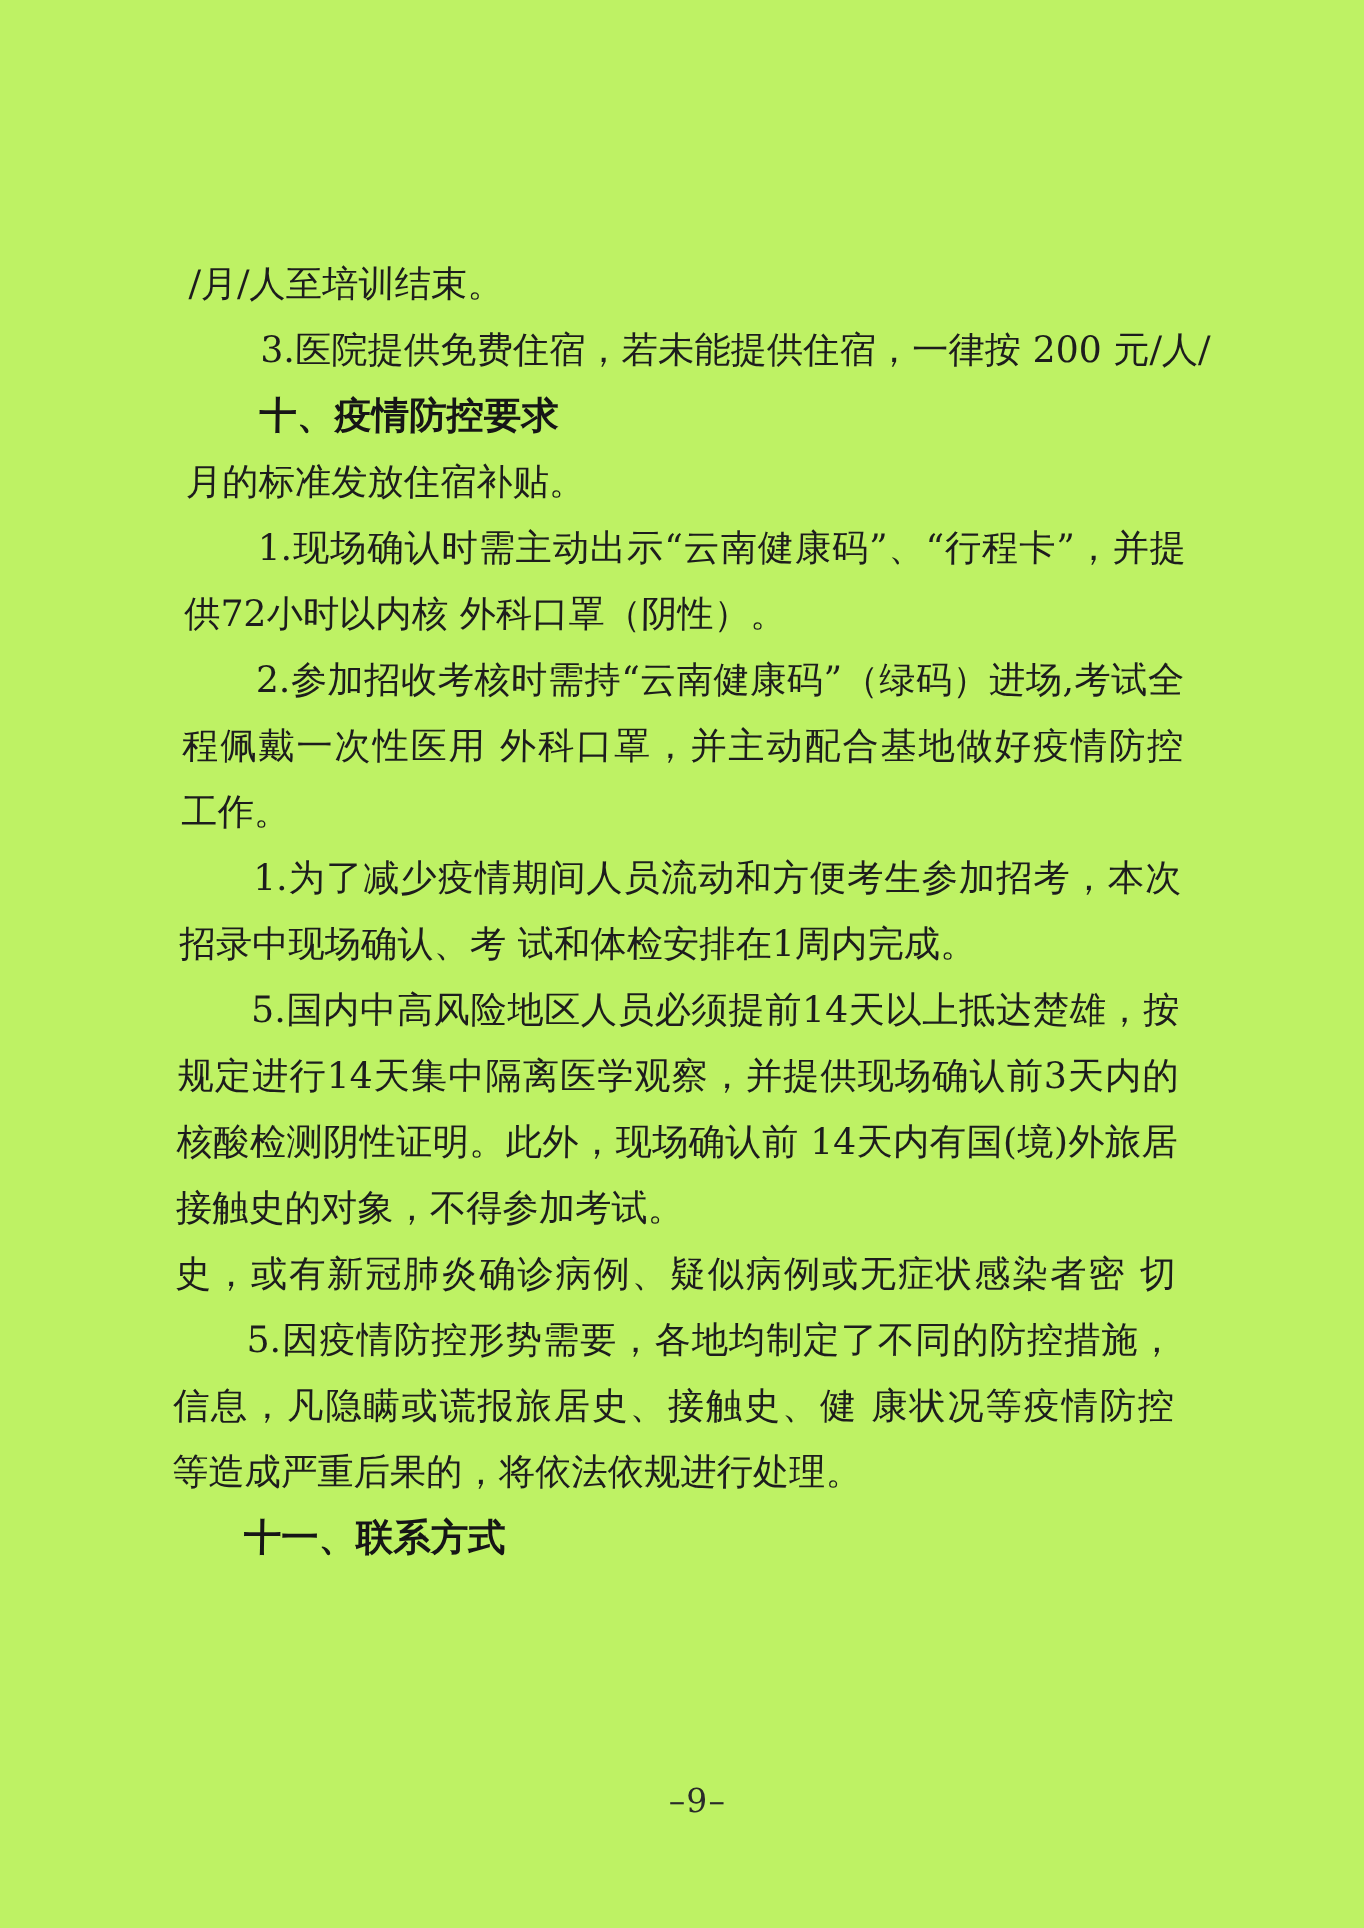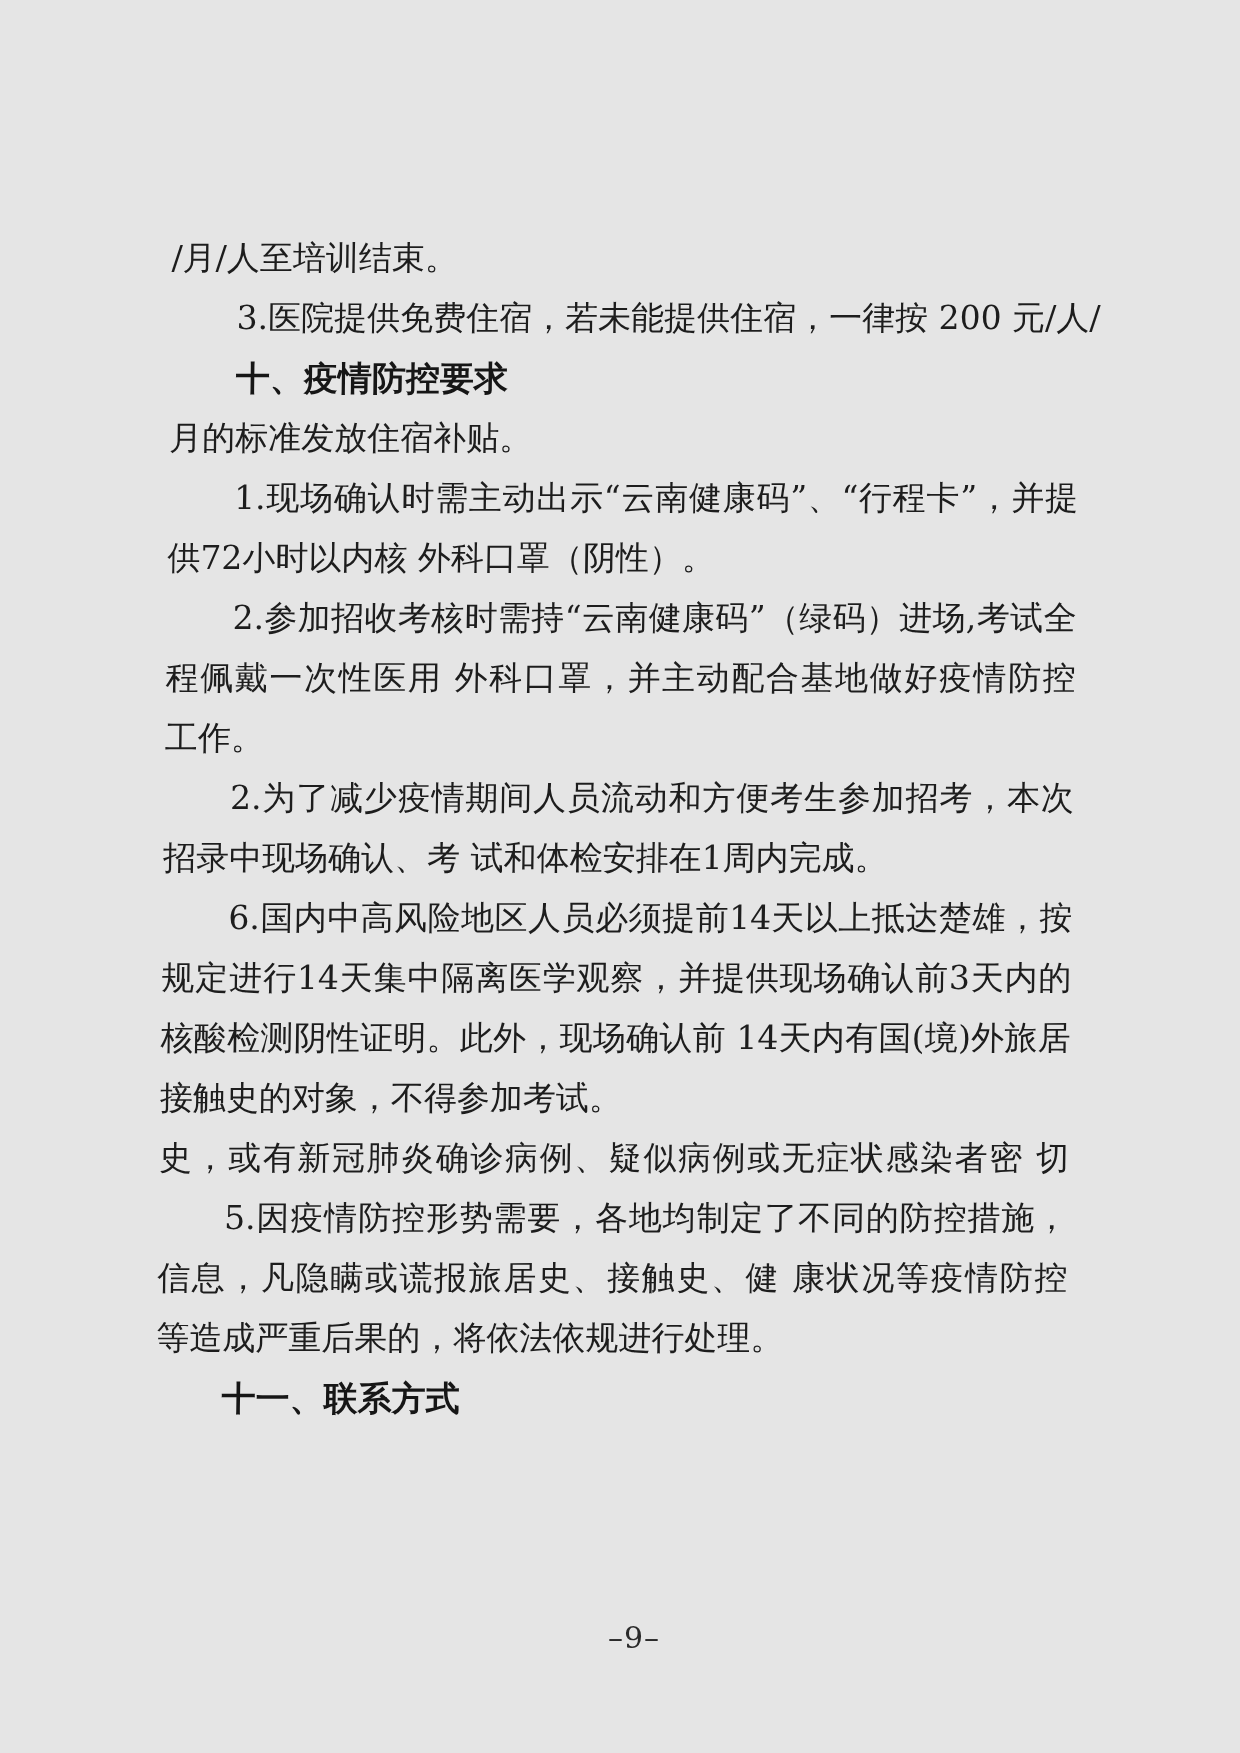--- a/index.html
+++ b/index.html
@@ -9,21 +9,21 @@
   body {
     width: 1240px;
     height: 1753px;
     background: #ffffff;
     position: relative;
     overflow: hidden;
   }
   .page {
     position: absolute;
     inset: 0;
-    background: #e5e5e5;
+    background: #bef264;
   }
   .text-block {
     position: absolute;
     left: 172px;
     top: 228px;
     width: 910px;
     transform: skewX(-0.8deg);
     transform-origin: 0 0;
     font-family: "DejaVu Serif", "Liberation Serif", serif;
     font-size: 33px;
@@ -73,23 +73,23 @@
   <div class="text-block">
     <div class="ln">/月/人至培训结束。</div>
     <div class="ln i j">3.医院提供免费住宿，若未能提供住宿，一律按 200 元/人/</div>
     <div class="ln h i">十、疫情防控要求</div>
     <div class="ln">月的标准发放住宿补贴。</div>
     <div class="ln i j">1.现场确认时需主动出示“云南健康码”、“行程卡”，并提</div>
     <div class="ln">供72小时以内核 外科口罩（阴性）。</div>
     <div class="ln i j">2.参加招收考核时需持“云南健康码”（绿码）进场,考试全</div>
     <div class="ln j">程佩戴一次性医用 外科口罩，并主动配合基地做好疫情防控</div>
     <div class="ln">工作。</div>
-    <div class="ln i j">2.为了减少疫情期间人员流动和方便考生参加招考，本次</div>
+    <div class="ln i j">1.为了减少疫情期间人员流动和方便考生参加招考，本次</div>
     <div class="ln">招录中现场确认、考 试和体检安排在1周内完成。</div>
-    <div class="ln i j">6.国内中高风险地区人员必须提前14天以上抵达楚雄，按</div>
+    <div class="ln i j">5.国内中高风险地区人员必须提前14天以上抵达楚雄，按</div>
     <div class="ln j">规定进行14天集中隔离医学观察，并提供现场确认前3天内的</div>
     <div class="ln j">核酸检测阴性证明。此外，现场确认前 14天内有国(境)外旅居</div>
     <div class="ln">接触史的对象，不得参加考试。</div>
     <div class="ln j">史，或有新冠肺炎确诊病例、疑似病例或无症状感染者密 切</div>
     <div class="ln i j">5.因疫情防控形势需要，各地均制定了不同的防控措施，</div>
     <div class="ln j">信息，凡隐瞒或谎报旅居史、接触史、健 康状况等疫情防控</div>
     <div class="ln">等造成严重后果的，将依法依规进行处理。</div>
     <div class="ln h i">十一、联系方式</div>
   </div>
 

